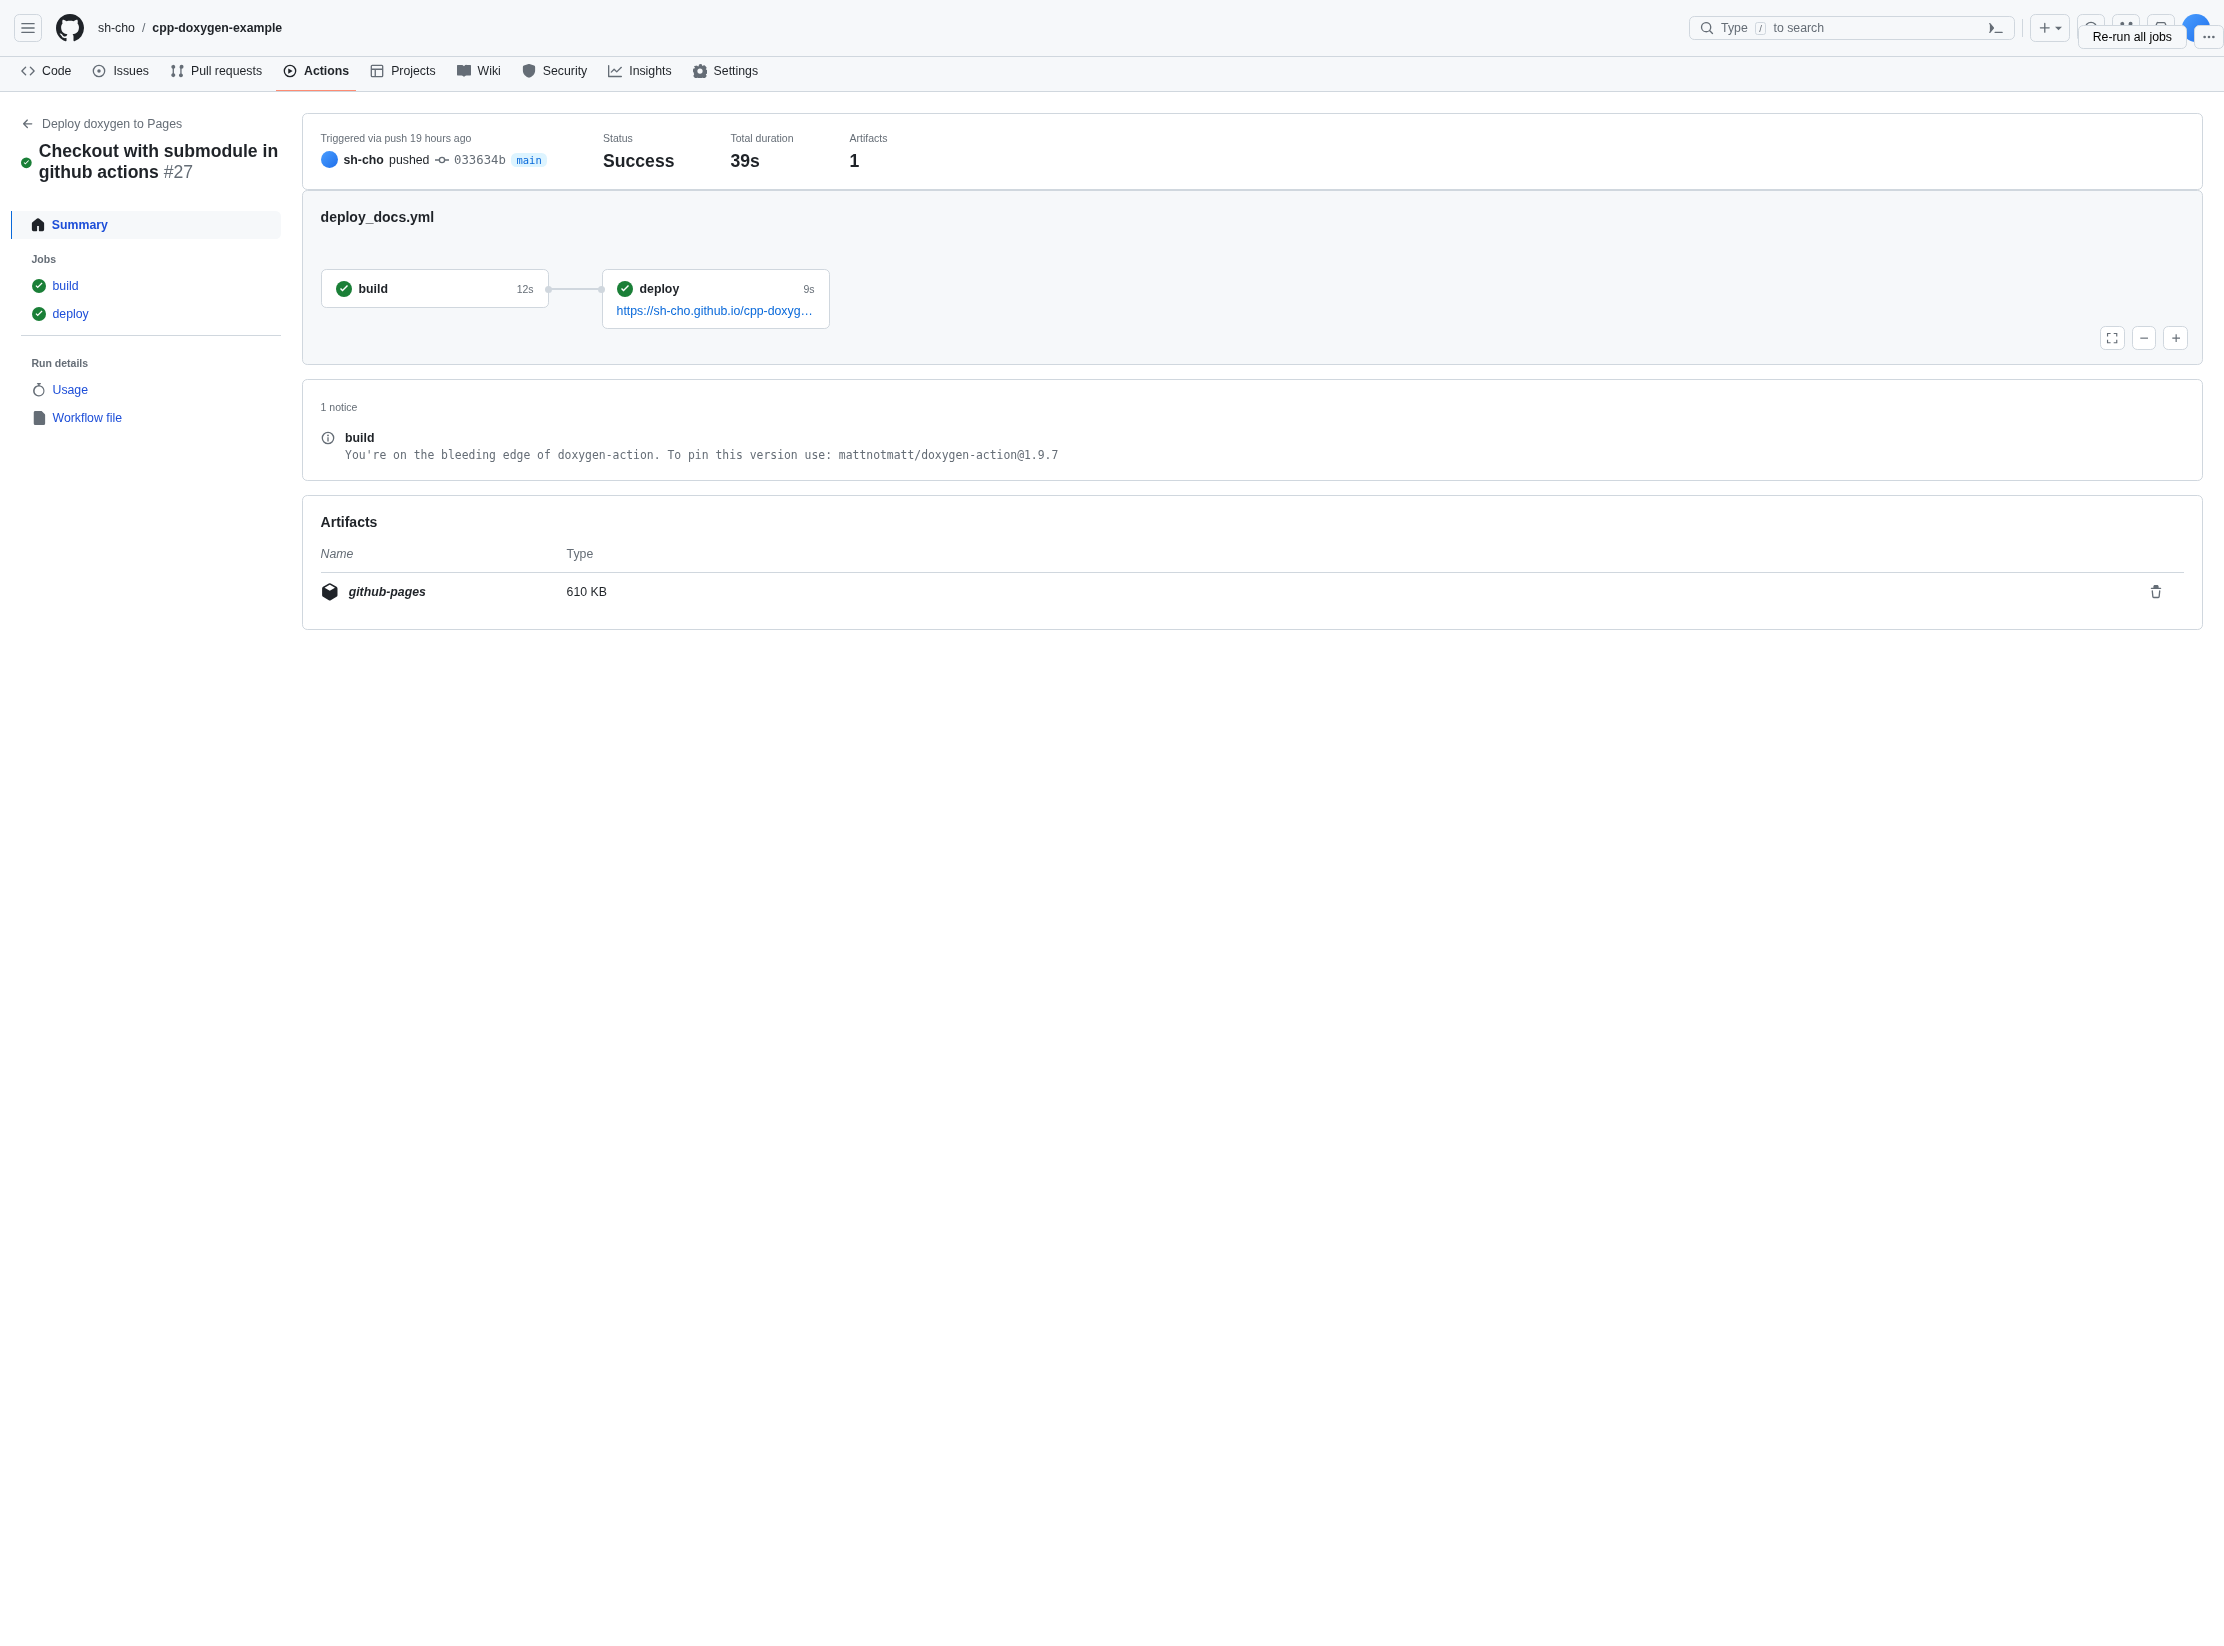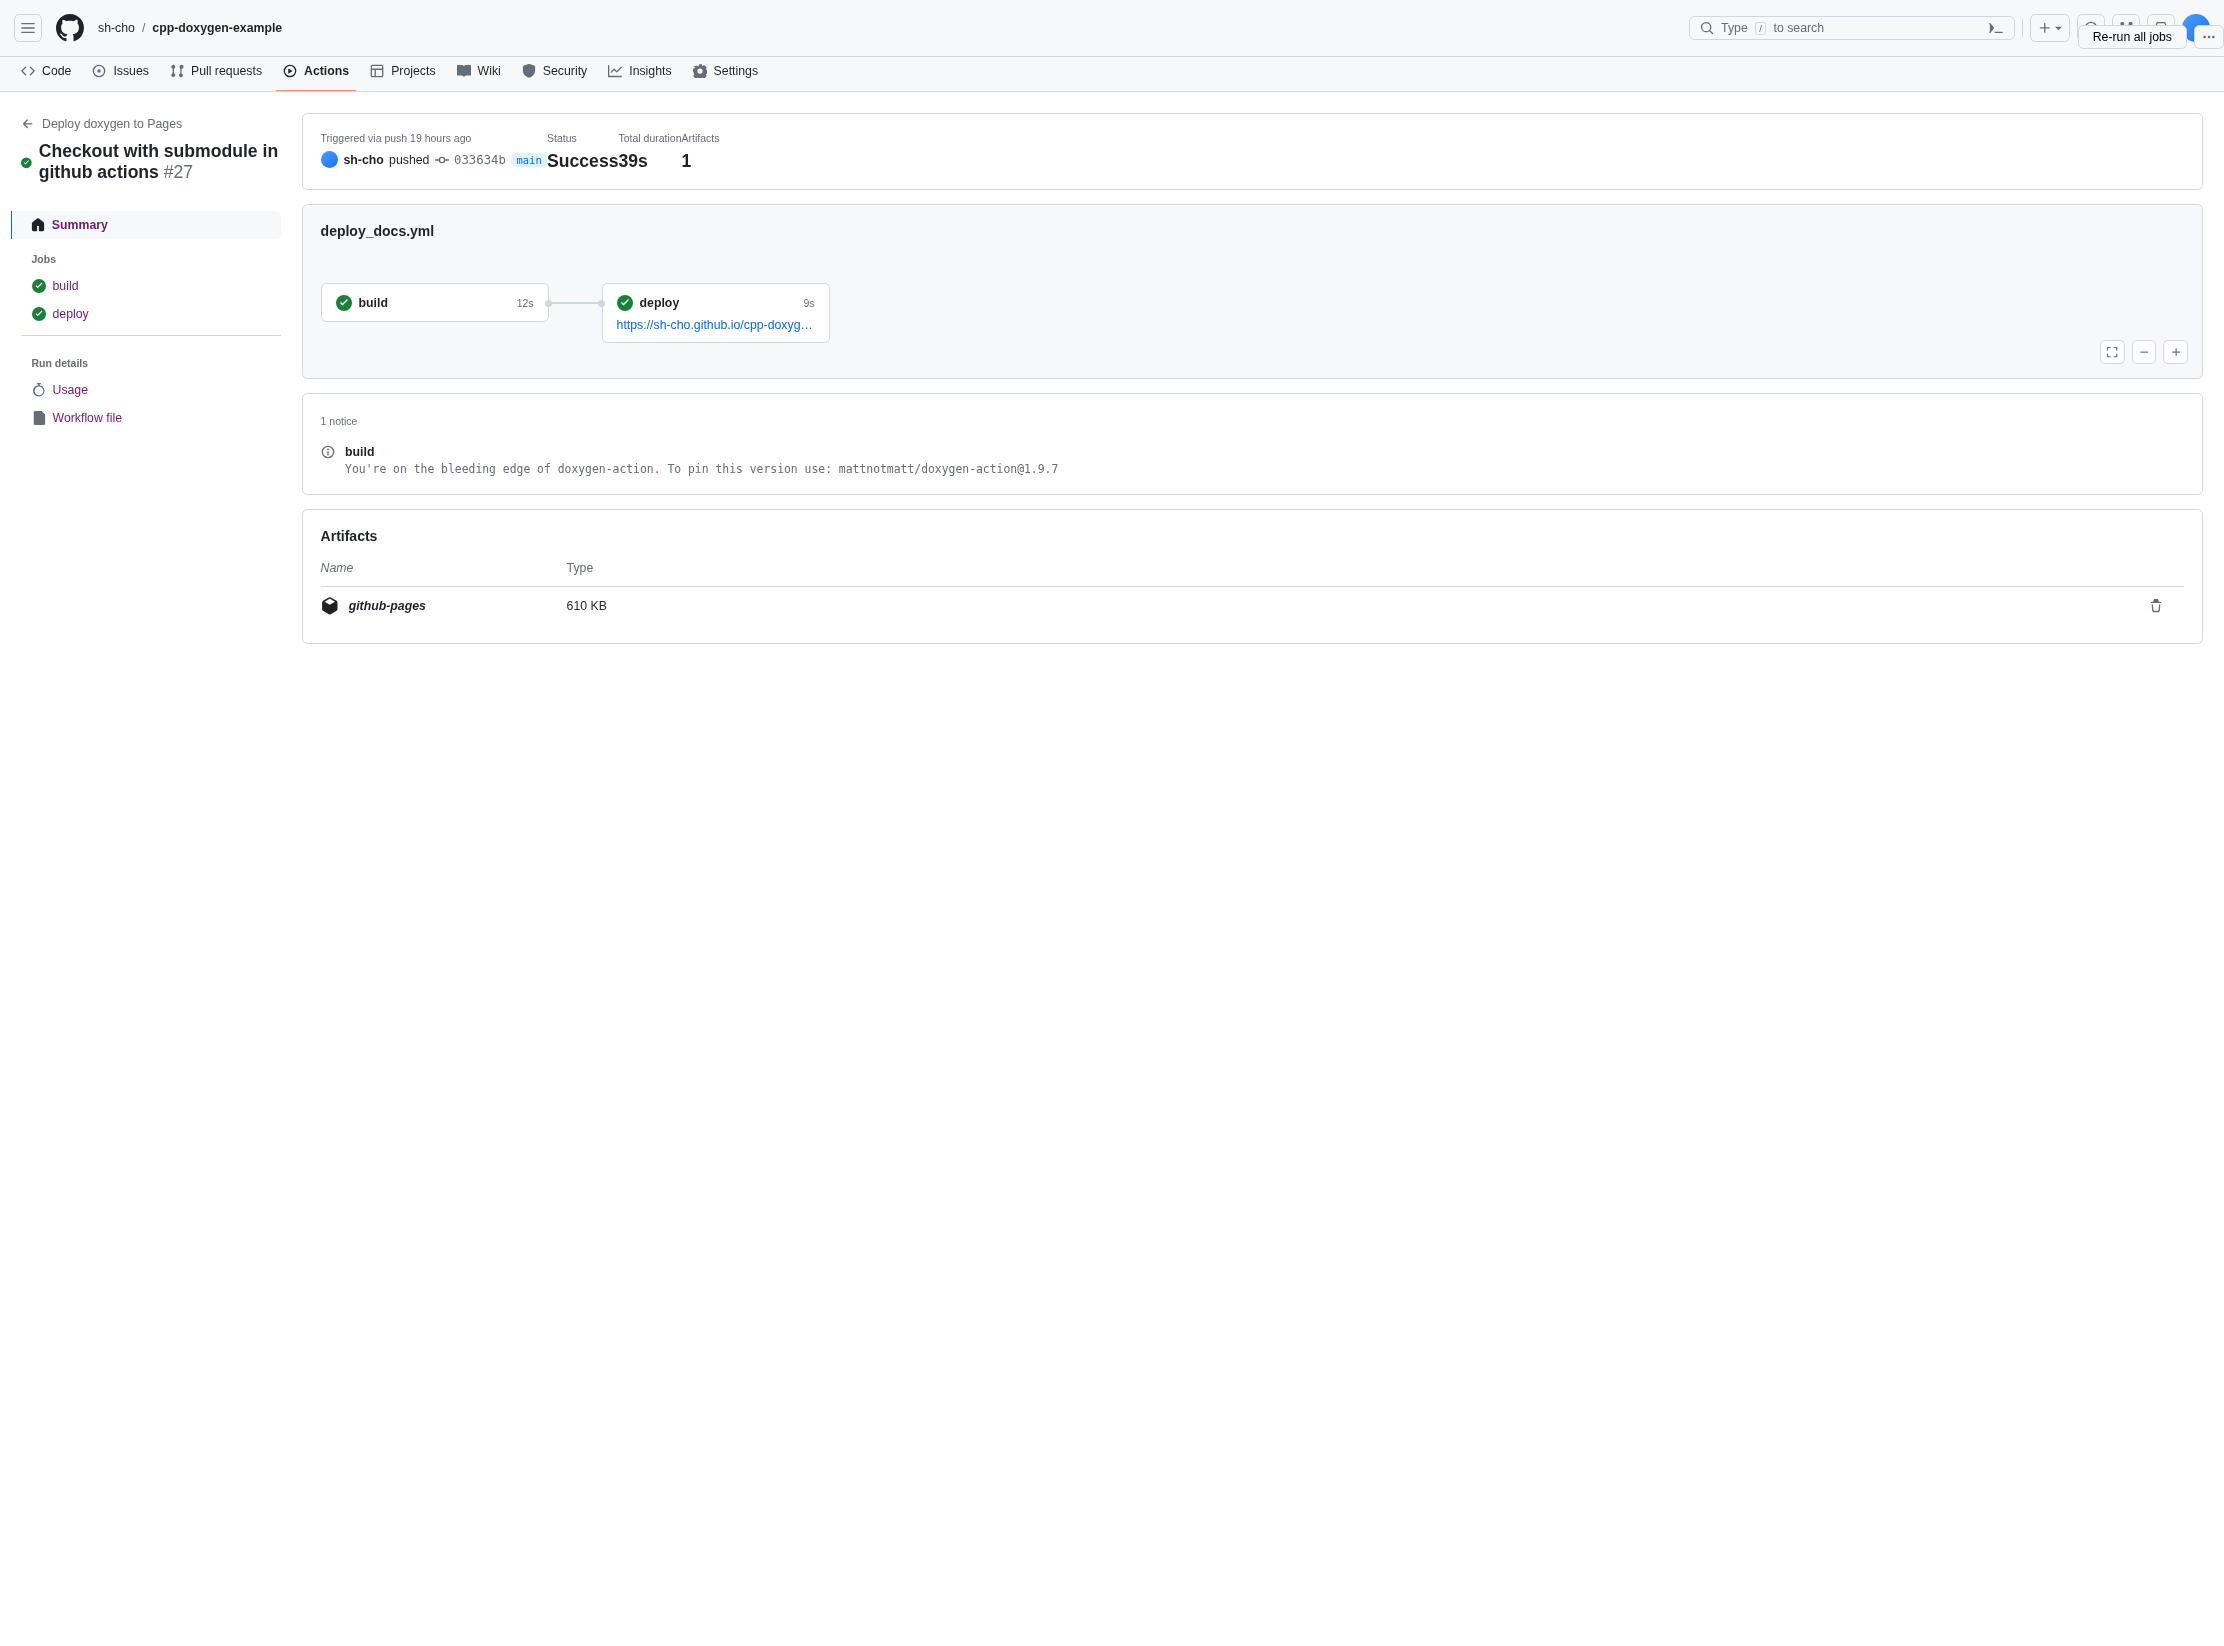--- a/index.html
+++ b/index.html
@@ -21,29 +21,29 @@
 .repo-nav { background: #f6f8fa; border-bottom: 0.9px solid #d0d7de; padding: 0 14px; display: flex; gap: 7px; }
 .repo-nav-item { display: flex; align-items: center; gap: 7px; padding: 7px 7px 12.3px 7px; color: #1f2328; text-decoration: none; font-size: 12.3px; border-bottom: 1.8px solid transparent; }
 .repo-nav-item.active { border-bottom-color: #fd8c73; font-weight: 600; }
 .main-content { display: flex; gap: 21px; padding: 21px; }
 .sidebar { width: 260px; flex-shrink: 0; }
 .back-link { display: flex; align-items: center; gap: 7px; color: #656d76; text-decoration: none; font-size: 12.3px; padding: 3.5px 0; margin-bottom: 7px; }
 .workflow-title { display: flex; align-items: center; gap: 7px; margin-bottom: 14px; }
 .workflow-title h1 { font-size: 17.6px; font-weight: 600; }
 .workflow-title .num { color: #656d76; font-weight: 400; }
 .success-icon-lg { width: 17.6px; height: 17.6px; }
-.sidebar-item { display: flex; align-items: center; gap: 7px; padding: 7px 10.5px; border-radius: 5.3px; color: #701a75; text-decoration: none; font-size: 12.3px; }
+.sidebar-item { display: flex; align-items: center; gap: 7px; padding: 7px 10.5px; border-radius: 5.3px; color: #1d4ed8; text-decoration: none; font-size: 12.3px; }
 .sidebar-item.active { background: #f6f8fa; font-weight: 600; border-left: 1.8px solid #0969da; border-radius: 0 5.3px 5.3px 0; margin-left: -10.5px; padding-left: 19.3px;}
 .sidebar-section-title { font-size: 10.5px; font-weight: 600; color: #656d76; padding: 14px 10.5px 7px 10.5px; }
 .sidebar-divider { border: none; border-top: 0.9px solid #d0d7de; margin: 7px 0; }
 .content-area { flex: 1; }
 .title-actions { position: absolute; right: 0; top: 24.6px; display: flex; gap: 7px; justify-content: flex-end; }
 .btn { border: 0.9px solid #d0d7de; background: #f6f8fa; border-radius: 5.3px; padding: 4.4px 14px; font-size: 12.3px; font-weight: 500; cursor: pointer; }
 .btn-icon { padding: 4.4px 7px; }
-.summary-card { border: 0.9px solid #d0d7de; border-radius: 5.3px; padding: 17.6px; display: flex; margin-bottom: 14px; }
+.summary-card { border: 0.9px solid #d0d7de; border-radius: 5.3px; padding: 17.6px; display: flex; gap: 56px; }
 .summary-col .label { font-size: 10.5px; color: #656d76; margin-bottom: 7px; }
 .summary-col .value { font-size: 17.6px; font-weight: 600; }
 .summary-col .trigger-info { display: flex; align-items: center; gap: 5.3px; font-size: 12.3px; margin-top: 3.5px; }
 .mini-avatar { width: 17.6px; height: 17.6px; border-radius: 50%; background: linear-gradient(135deg, #4a9eff, #1f6feb); }
 .commit-sha { font-family: monospace; color: #656d76; }
 .branch-tag { background: #ddf4ff; color: #0969da; padding: 0.9px 5.3px; border-radius: 5.3px; font-family: monospace; font-size: 10.5px; }
 .workflow-card { border: 0.9px solid #d0d7de; border-radius: 5.3px; background: #f6f8fa; padding: 17.6px; margin-bottom: 14px; position: relative; }
 .workflow-card h3 { font-size: 14px; font-weight: 600; }
 .workflow-card .subtitle { font-size: 10.5px; color: #656d76; margin-top: 3.5px; }
 .graph { display: flex; align-items: flex-start; gap: 0; margin-top: 44px; margin-bottom: 17.6px; }

